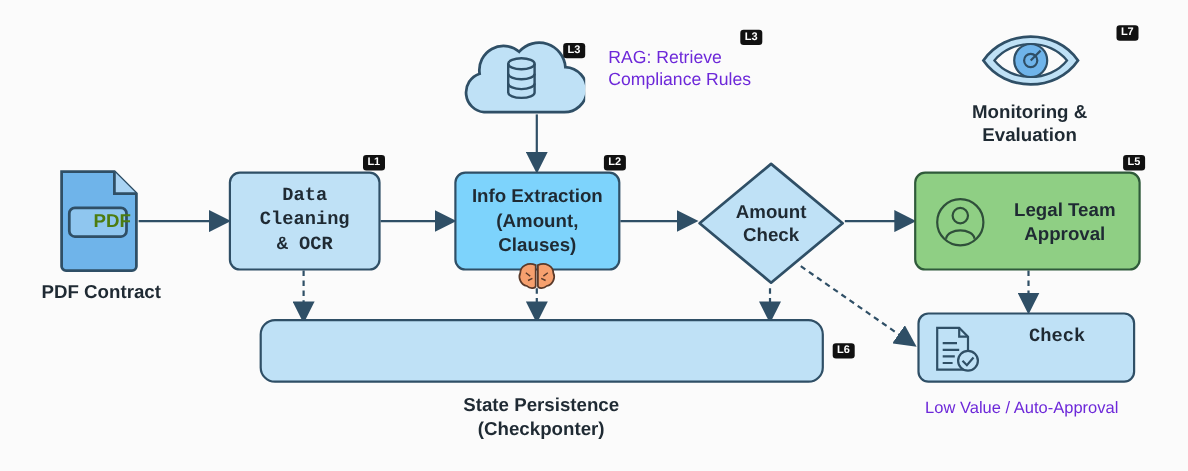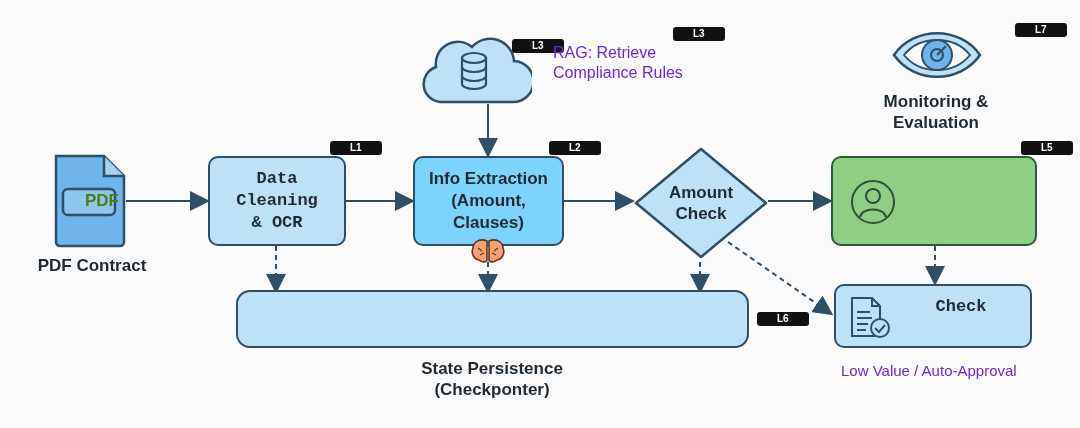--- a/index.html
+++ b/index.html
@@ -2,21 +2,21 @@
 <html><head>
 <meta charset="utf-8">
 <style>
   html,body{margin:0;padding:0;background:#fbfbfb;}
   body{width:1080px;height:428px;position:relative;overflow:hidden;font-family:"Liberation Sans",sans-serif;color:#1e1e1e;}
   svg.links{position:absolute;left:0;top:0;}
   .box{position:absolute;box-sizing:border-box;border:2px solid #2f4f66;border-radius:10px;display:flex;align-items:center;justify-content:center;text-align:center;font-weight:bold;font-size:17px;line-height:22px;color:#1f2a33;}
   .blue{background:#bfe1f6;font-family:Liberation Mono, monospace;}
   .orange{background:#7dd3fc;}
   .green{background:#8fcf84;border-color:#2f5a3a;}
-  .badge{position:absolute;background:#111;color:#fff;font-size:10px;font-weight:bold;border-radius:3px;padding:1px 20px;line-height:12px;font-family:"Liberation Sans",sans-serif;}
+  .badge{position:absolute;background:#111;color:#fff;font-size:10px;font-weight:bold;border-radius:3px;padding:1px 4px;line-height:12px;font-family:"Liberation Sans",sans-serif;}
   .label{position:absolute;text-align:center;font-weight:bold;font-size:17px;line-height:21px;color:#1f2a33;}
   .plain{position:absolute;font-size:16px;line-height:20px;color:#6d28d9;}
 </style>
 </head>
 <body>
 
 <svg class="links" width="1080" height="428">
   <defs>
     <marker id="ah" markerWidth="10" markerHeight="10" refX="8" refY="5" orient="auto">
       <path d="M0,0 L10,5 L0,10 z" fill="#2f4f66"></path>
@@ -94,20 +94,24 @@
   <div>Monitoring &amp;</div>
   <div>Evaluation</div>
 </div>
 
 <div class="box green" style="left:831px;top:156px;width:206px;height:90px;">
   <svg style="position:absolute;left:16px;top:20px;" width="48" height="48" viewBox="0 0 48 48">
     <circle cx="24" cy="24" r="21" fill="none" stroke="#2f4f3a" stroke-width="2"></circle>
     <circle cx="24" cy="18" r="7" fill="none" stroke="#2f4f3a" stroke-width="2"></circle>
     <path d="M11,39 C13,29 35,29 37,39" fill="none" stroke="#2f4f3a" stroke-width="2"></path>
   </svg>
+  <div style="position:absolute;left:76px;top:22px;width:118px;">
+    <div>Legal Team</div>
+    <div>Approval</div>
+  </div>
 </div>
 <div class="badge" style="left:1021px;top:141px;">L5</div>
 
 <div class="box blue" style="left:834px;top:284px;width:198px;height:64px;">
   <svg style="position:absolute;left:12px;top:10px;" width="44" height="44" viewBox="0 0 44 44">
     <path d="M4,2 H24 L32,10 V40 H4 Z" fill="none" stroke="#2f4f66" stroke-width="2"></path>
     <path d="M24,2 V10 H32" fill="none" stroke="#2f4f66" stroke-width="2"></path>
     <path d="M9,16 H22 M9,22 H24 M9,28 H20 M9,34 H18" stroke="#2f4f66" stroke-width="2"></path>
     <circle cx="32" cy="32" r="9" fill="#bfe1f6" stroke="#2f4f66" stroke-width="2"></circle>
     <path d="M27,32 l4,4 l6,-7" fill="none" stroke="#2f4f66" stroke-width="2"></path>

